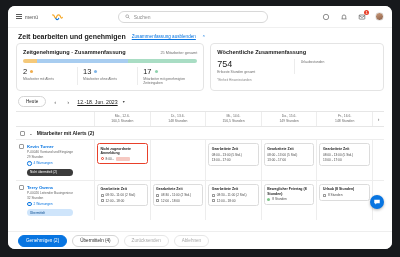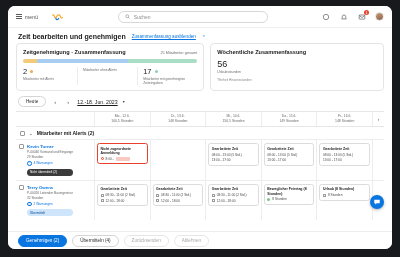--- a/index.html
+++ b/index.html
@@ -290,39 +290,46 @@
             </div>
         <div class="stats" id="approval-stats">
               <div class="stat">
                 <div class="stat-val">
                   <span>2</span>
                   <span class="dot" style="background:#f0ad4e"></span>
                 </div>
                 <div class="stat-lab">Mitarbeiter mit Alerts</div>
               </div>
               <div class="stat">
+                <div class="stat-val">
+                  <span>13</span>
+                  <span class="dot" style="background:#7eb5e8"></span>
+                </div>
                 <div class="stat-lab">Mitarbeiter ohne Alerts</div>
               </div>
               <div class="stat">
                 <div class="stat-val">
                   <span>17</span>
                   <span class="dot" style="background:#8fd3ae"></span>
                 </div>
                 <div class="stat-lab">Mitarbeiter mit genehmigten Zeiteingaben</div>
               </div>
             </div>
       </div>
 
       <div class="card right">
         <div class="card-head">
           <span class="card-title">Wöchentliche Zusammenfassung</span>
         </div>
         <div class="wk-stats" id="weekly-stats">
               <div class="wk">
-                <div class="wk-val">56</div>
+                <div class="wk-val">754</div>
+                <div class="wk-lab">Erfasste Stunden gesamt</div>
+              </div>
+              <div class="wk">
                 <div class="wk-lab">Urlaubsstunden</div>
               </div>
             </div>
         <div class="wk-note">*Einheit Hinweisstunden</div>
       </div>
 
     </div>
 
     <div class="datenav">
       <span class="pill">Heute</span>

